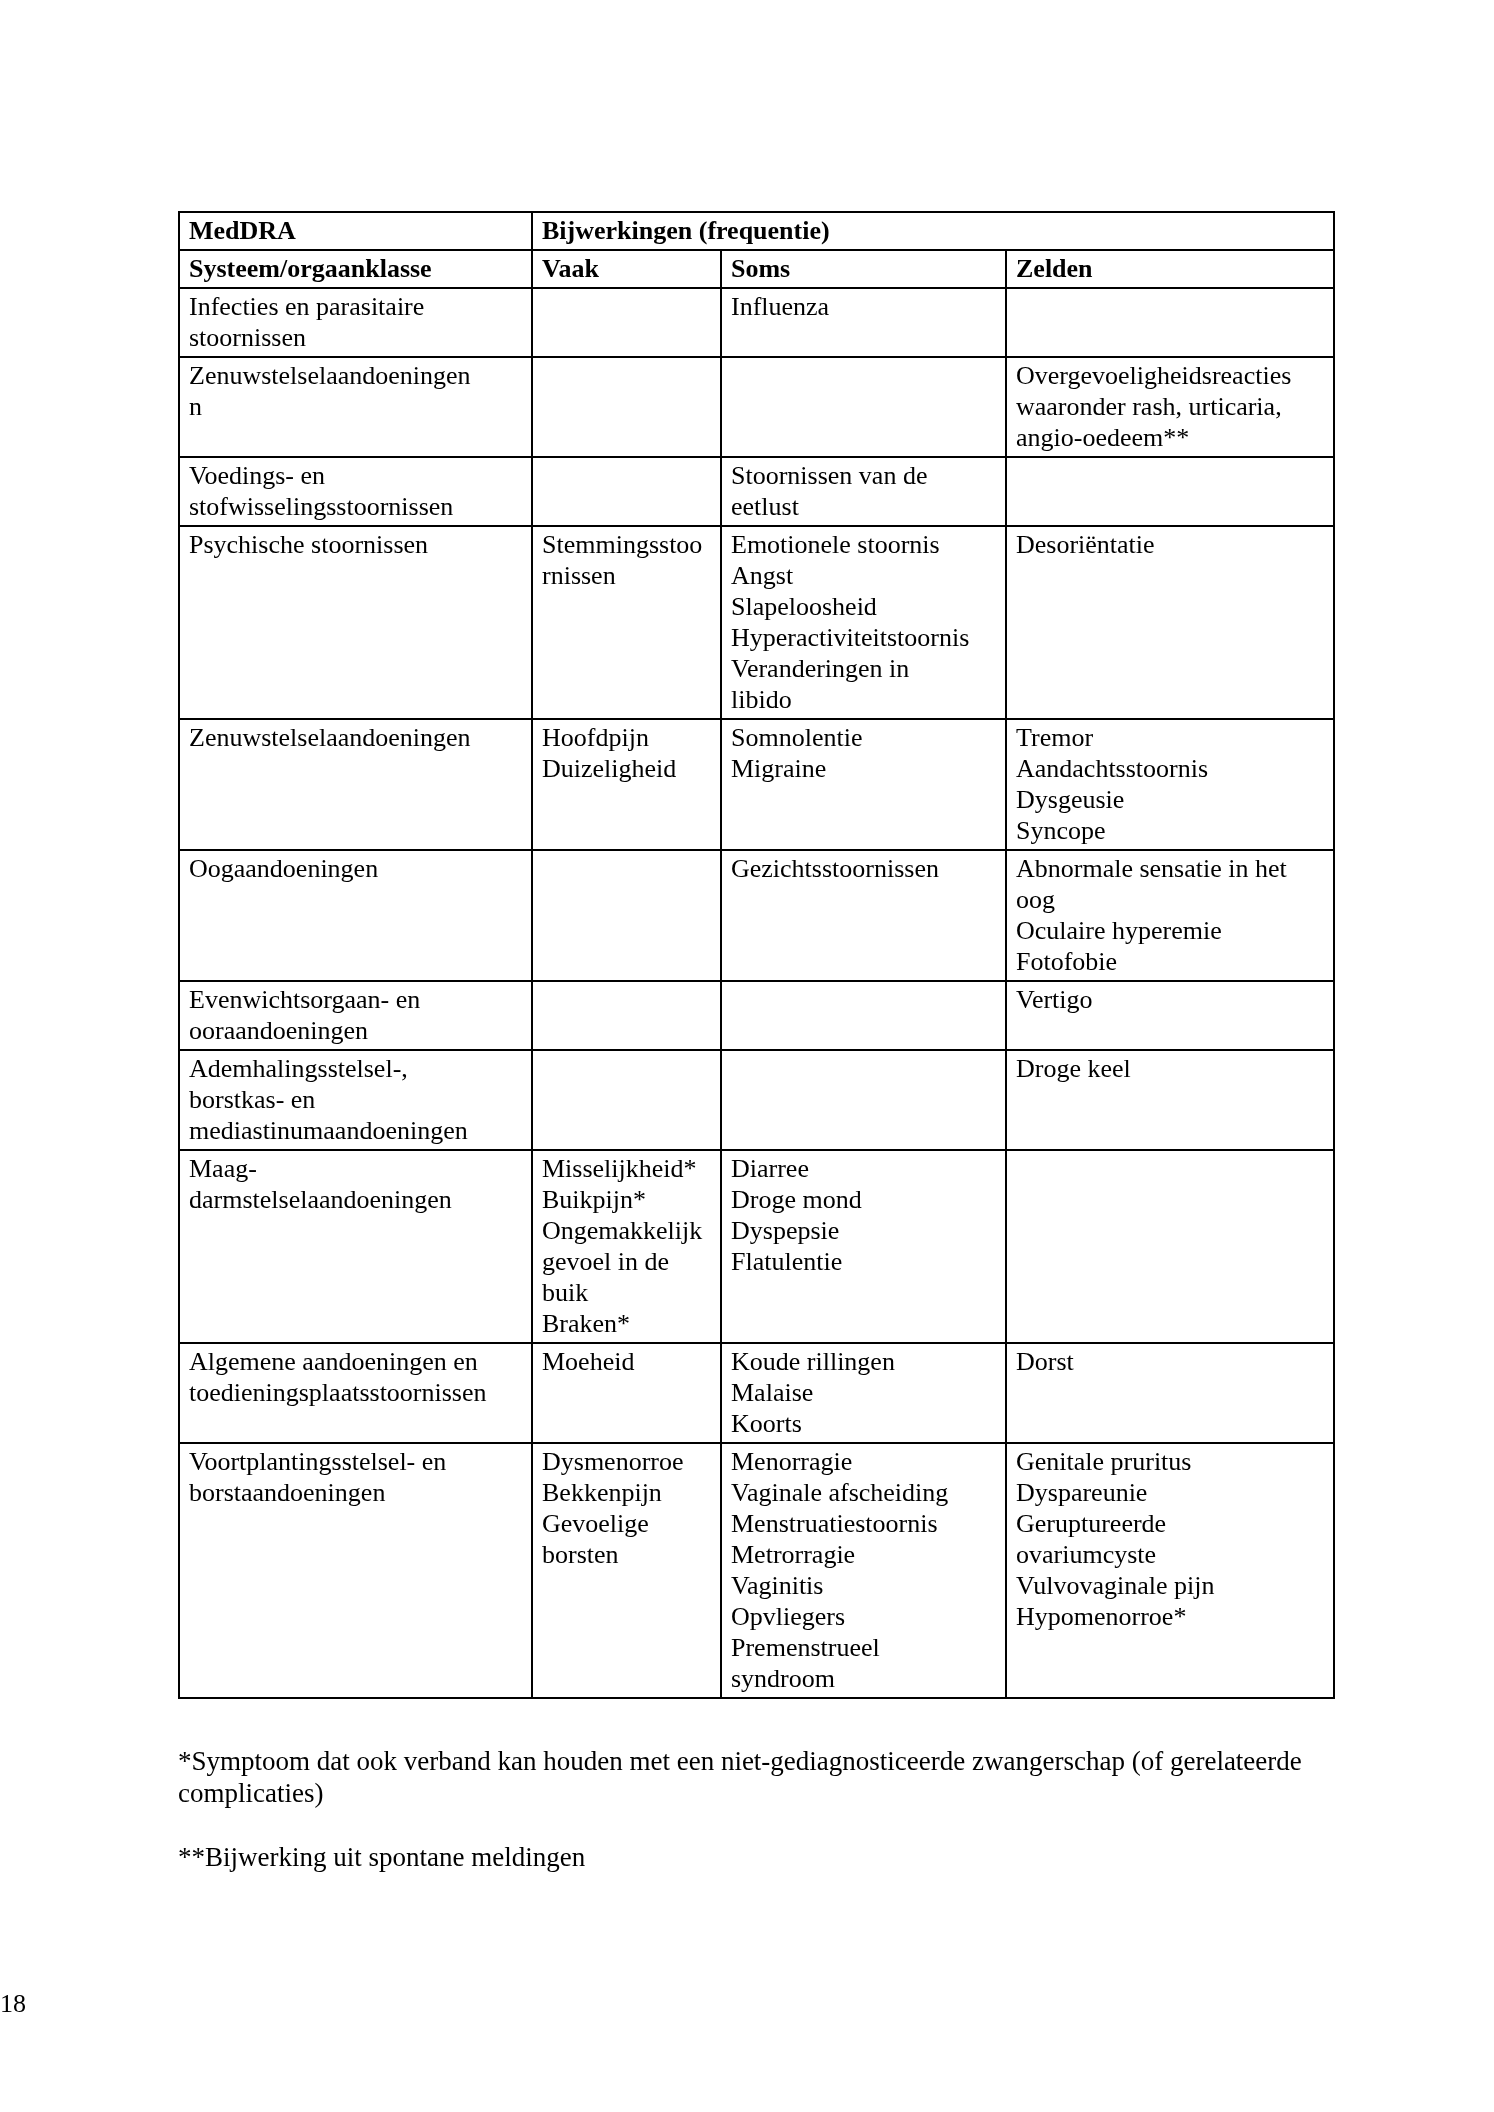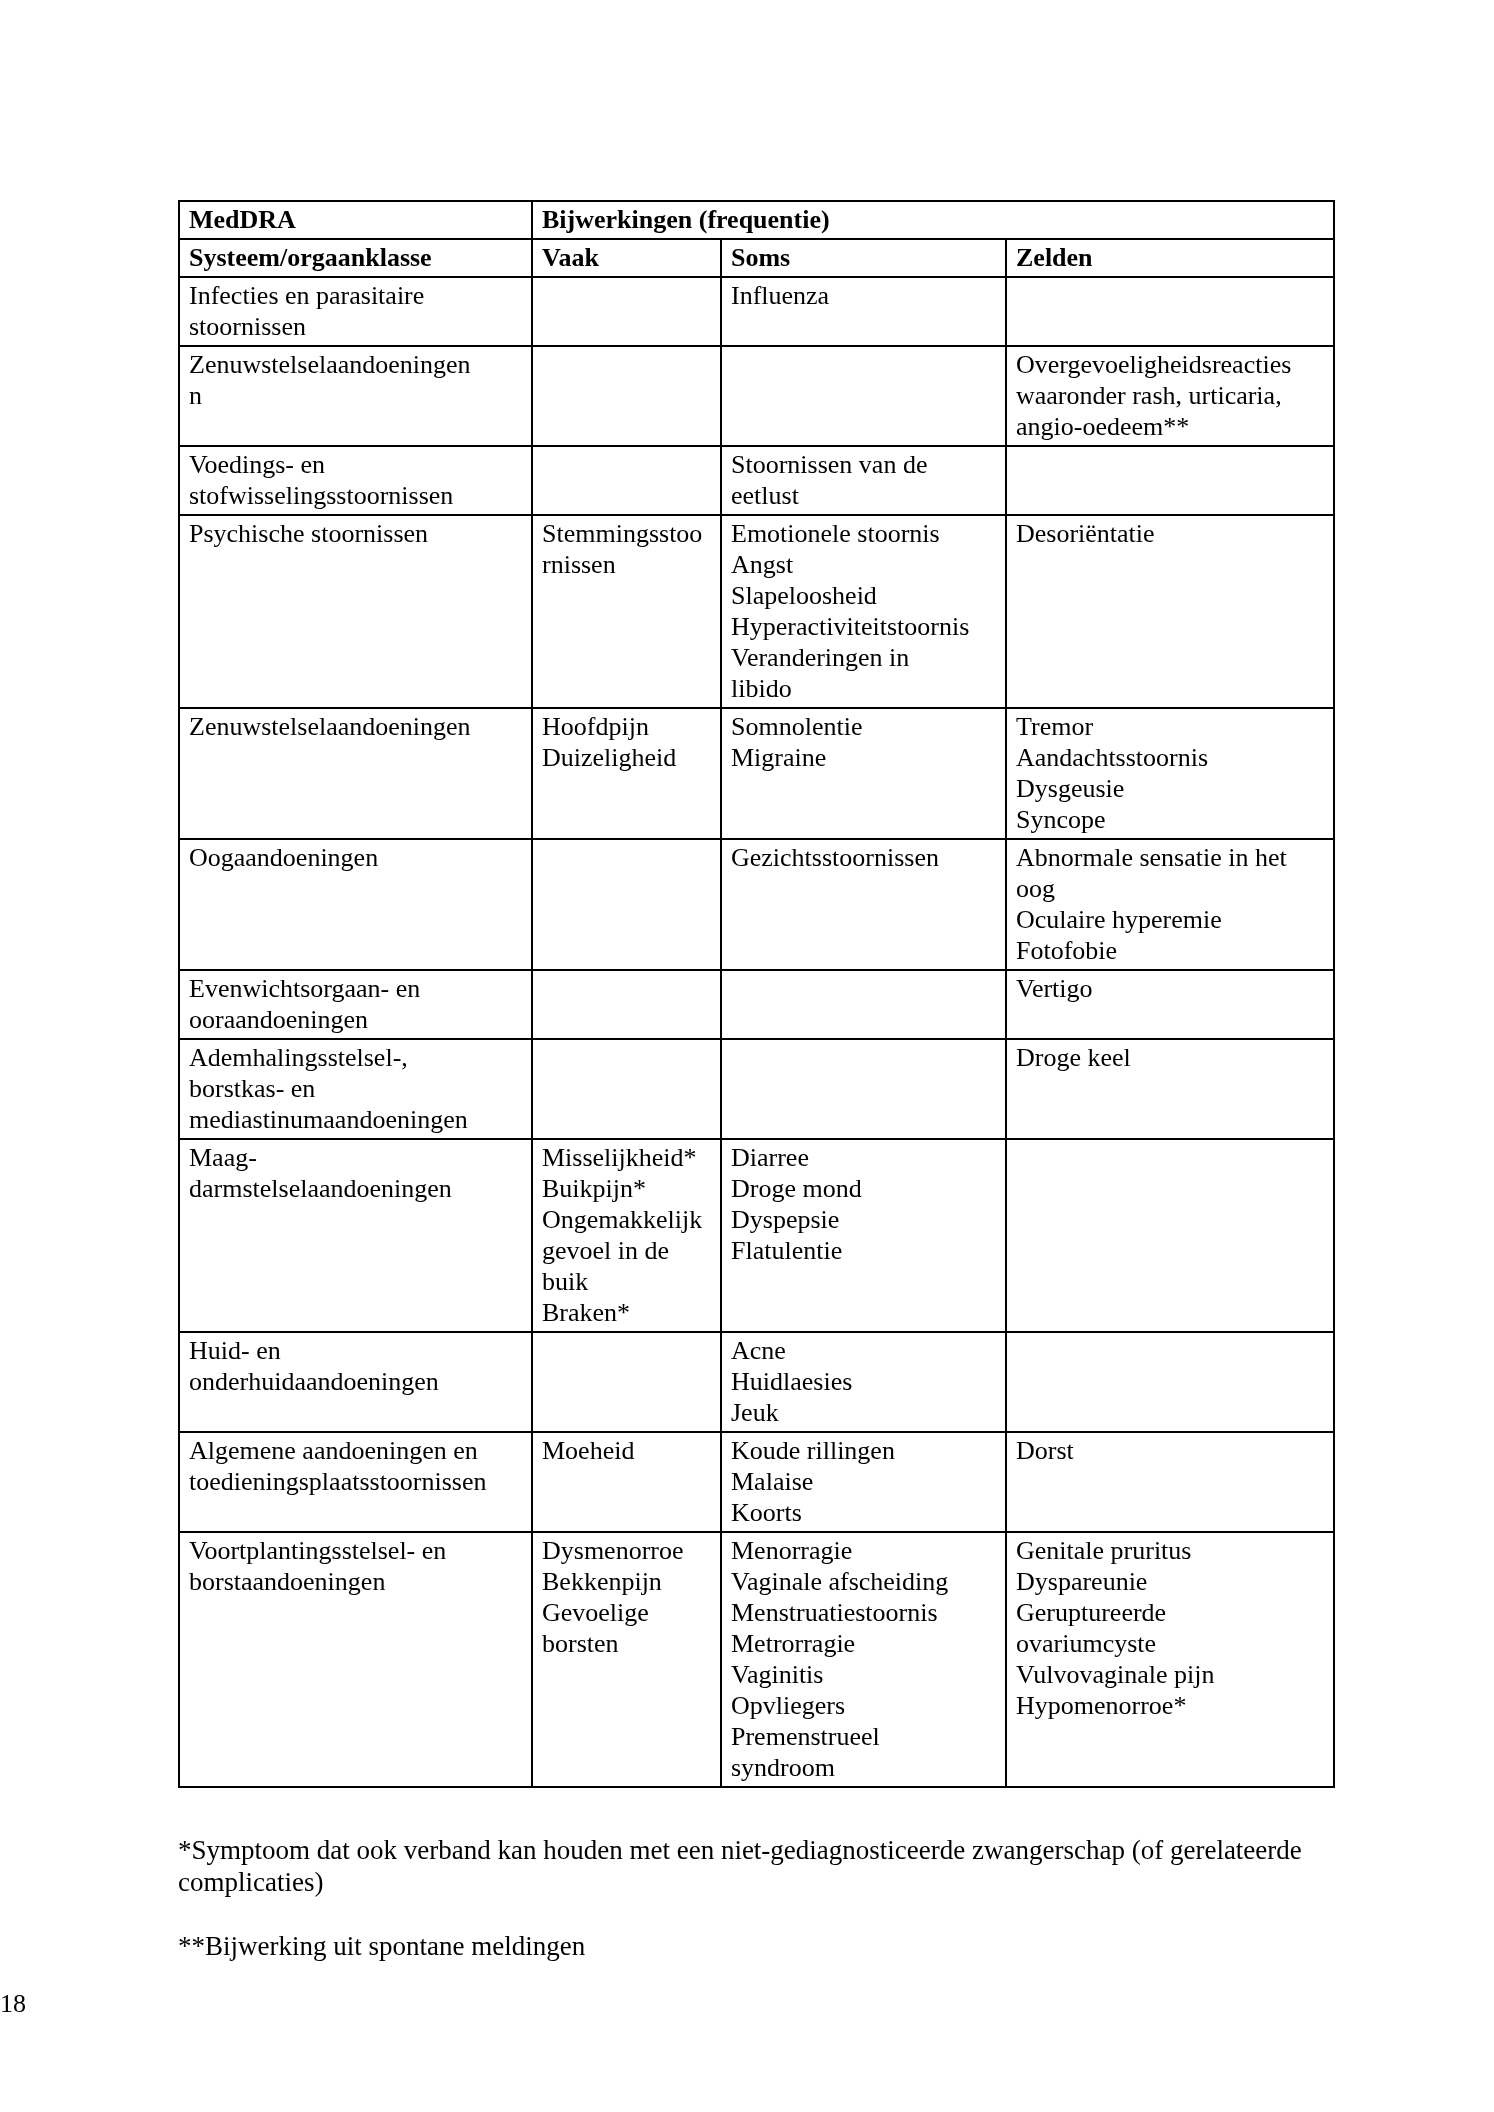--- a/index.html
+++ b/index.html
@@ -8,21 +8,21 @@
     width:1494px; height:2112px;
     background:#ffffff;
     color:#000;
     font-family:"Liberation Serif","DejaVu Serif",serif;
     font-size:26px;
     line-height:31px;
     overflow:hidden;
   }
   .content {
     position:absolute;
-    left:178px; top:200px;
+    left:178px; top:211px;
     width:1160px;
   }
   table.sidetable {
     border-collapse:collapse;
     table-layout:fixed;
     width:1155px;
   }
   table.sidetable col.c1 { width:353px; }
   table.sidetable col.c2 { width:189px; }
   table.sidetable col.c3 { width:285px; }
@@ -160,29 +160,20 @@
           <td>Misselijkheid*
 Buikpijn*
 Ongemakkelijk
 gevoel in de
 buik
 Braken*</td>
           <td>Diarree
 Droge mond
 Dyspepsie
 Flatulentie</td>
-          <td></td>
-        </tr>
-        <tr>
-          <td>Huid- en
-onderhuidaandoeningen</td>
-          <td></td>
-          <td>Acne
-Huidlaesies
-Jeuk</td>
           <td></td>
         </tr>
         <tr>
           <td>Algemene aandoeningen en
 toedieningsplaatsstoornissen</td>
           <td>Moeheid</td>
           <td>Koude rillingen
 Malaise
 Koorts</td>
           <td>Dorst</td>

